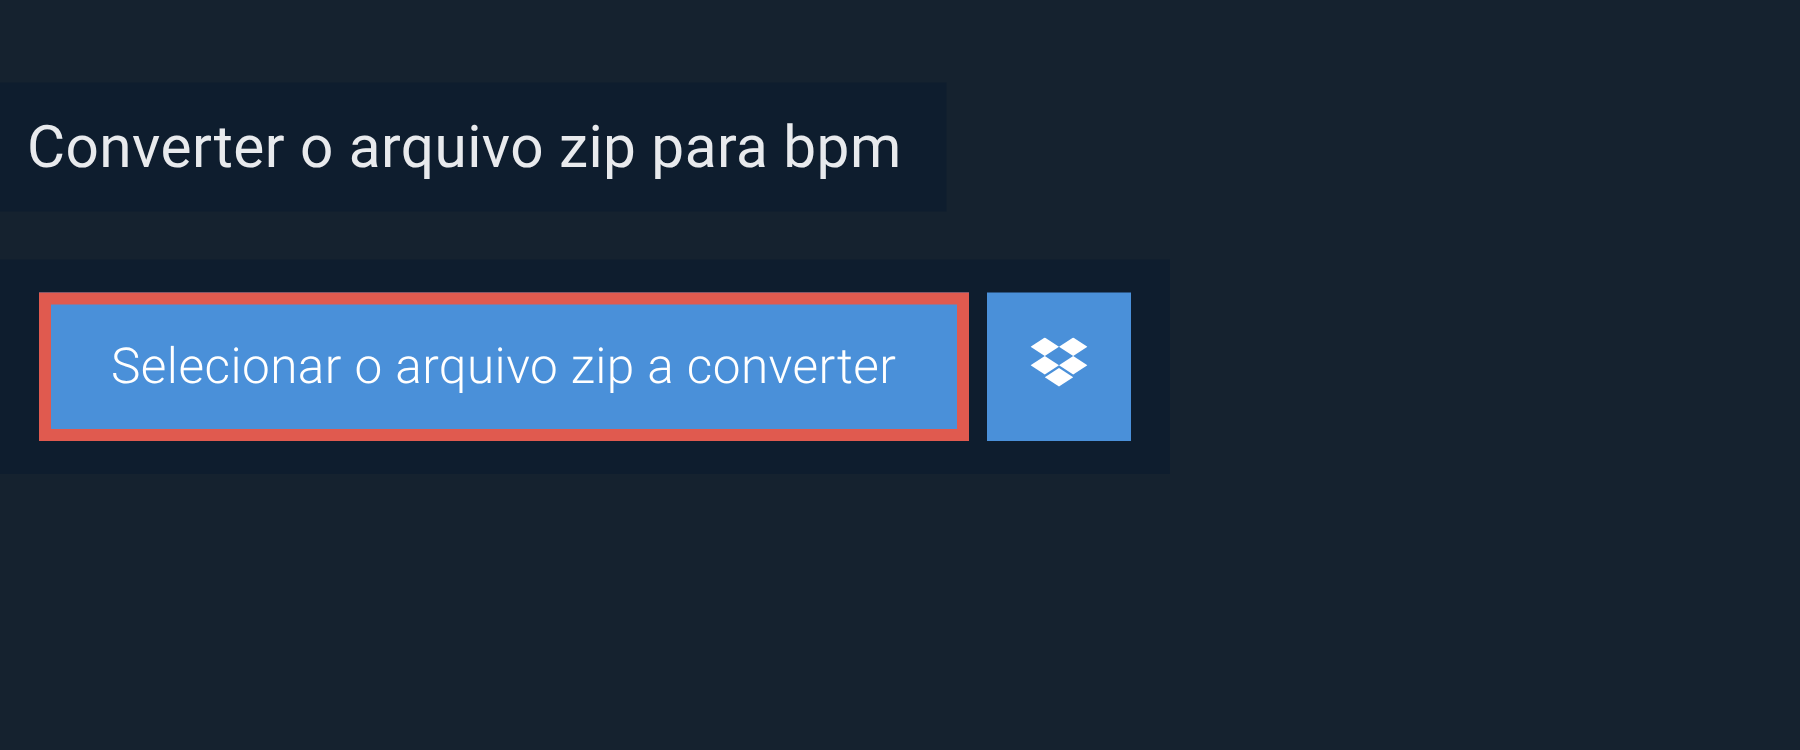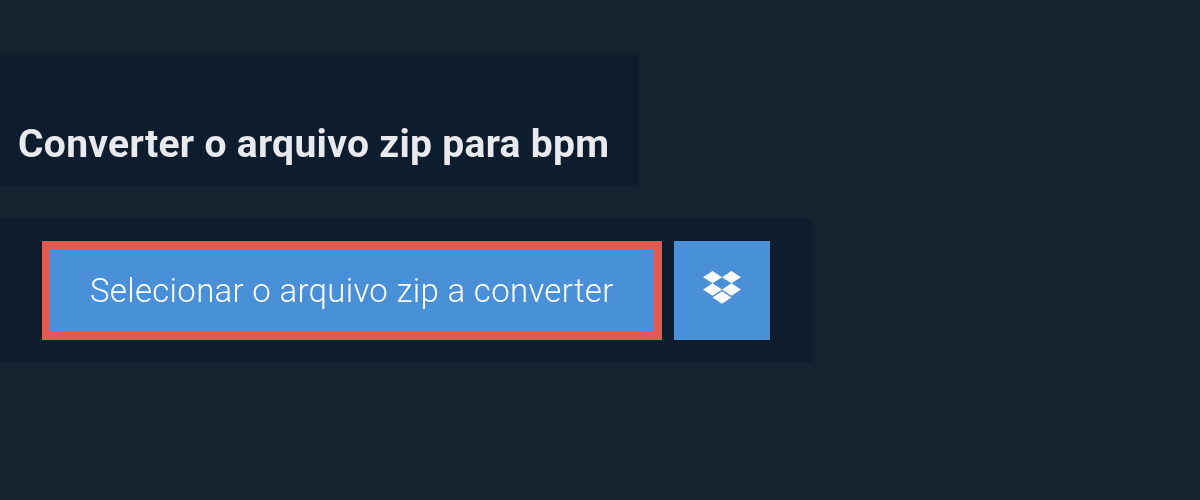--- a/index.html
+++ b/index.html
@@ -17,28 +17,27 @@
     }
     .header {
       background-color: #0e1d2e;
       display: inline-block;
       padding: 20px 30px 20px 18px;
       margin-top: 55px;
     }
     .header-title {
       color: #e8eaed;
       font-size: 39px;
-      font-weight: 700;
+      font-weight: 400;
       letter-spacing: 0.3px;
-      margin-top: 46px;
     }
     .panel {
       background-color: #0e1d2e;
       margin-top: 32px;
-      padding: 22px 42px;
+      padding: 22px 26px;
       display: inline-block;
     }
     .button-row {
       display: flex;
       gap: 12px;
       align-items: stretch;
     }
     .select-button {
       background-color: #4a90d9;
       border: 8px solid #e05a4f;

